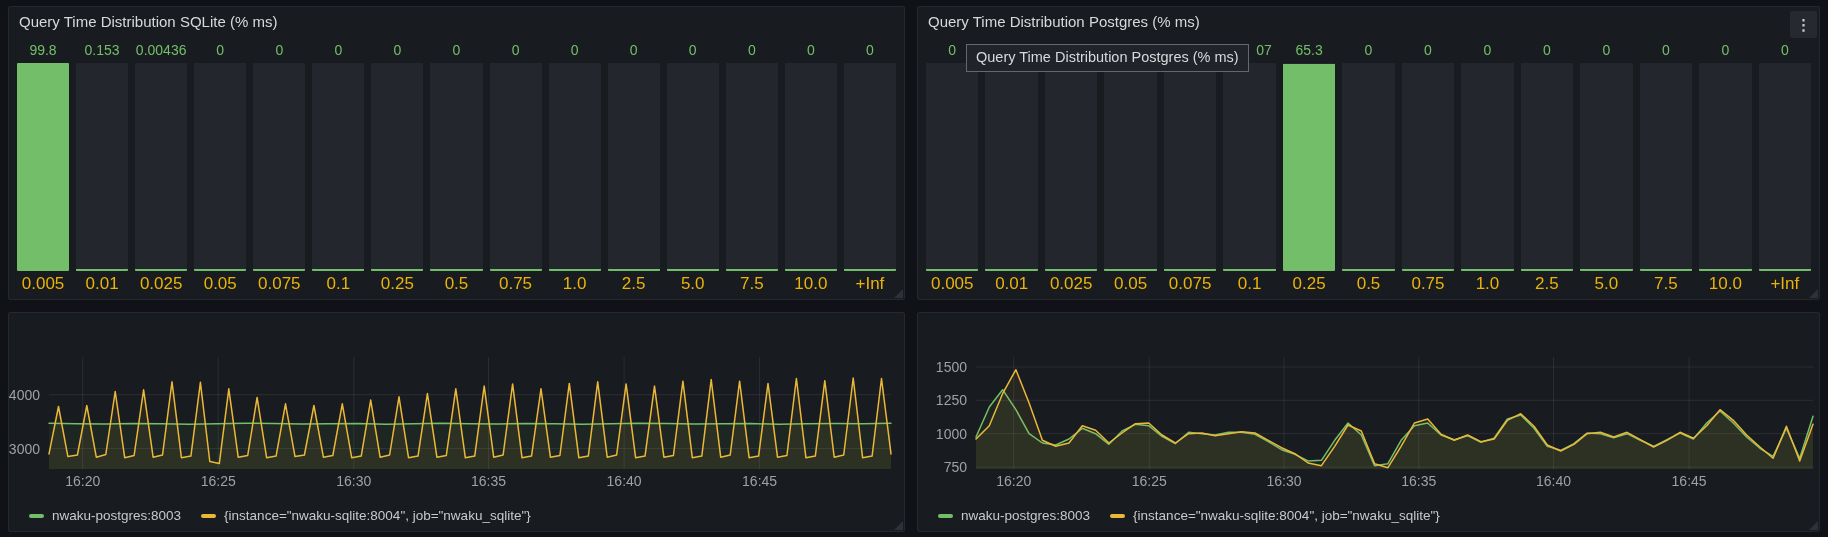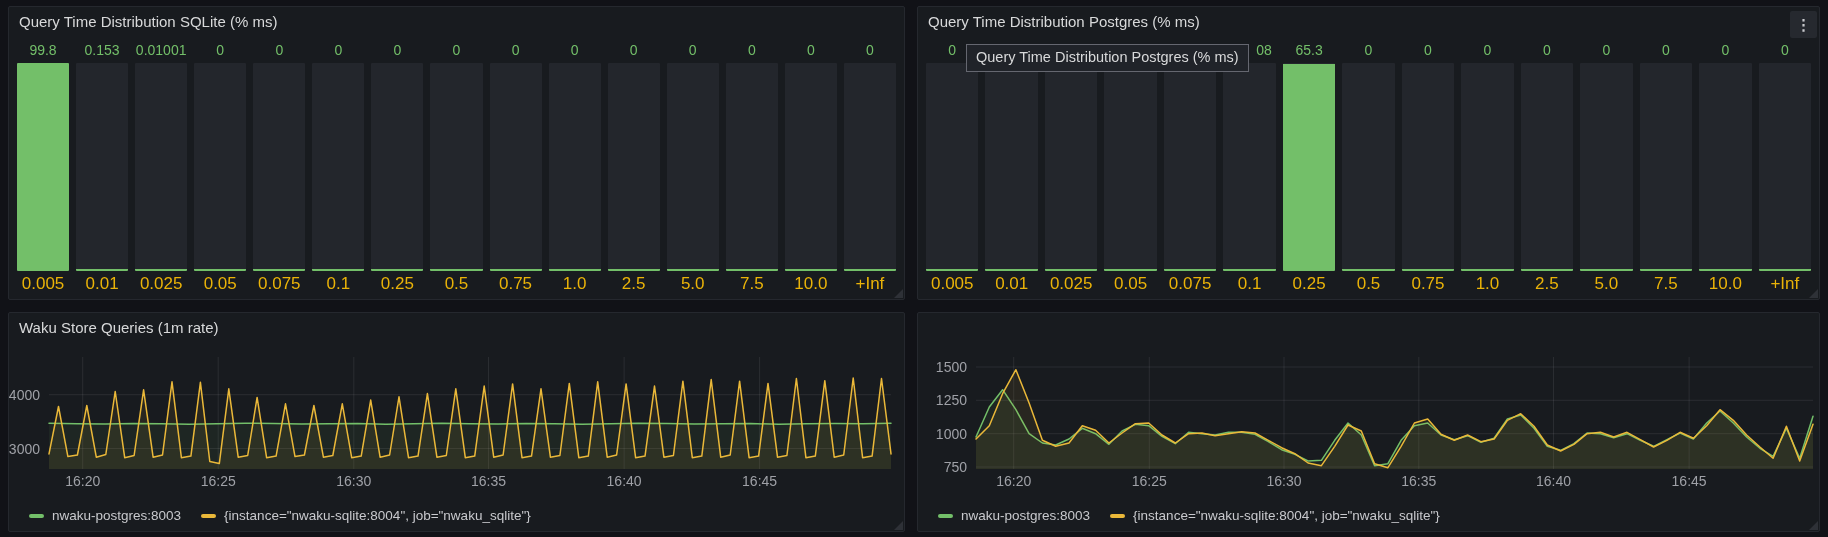--- a/index.html
+++ b/index.html
@@ -59,21 +59,21 @@
           <div class="bg-lbl">0.005</div>
         </div>
         <div class="bg-col">
           <div class="bg-val">0.153</div>
           <div class="bg-bar">
             <div class="bg-fill" style="height:0.153%"></div>
           </div>
           <div class="bg-lbl">0.01</div>
         </div>
         <div class="bg-col">
-          <div class="bg-val">0.01001</div>
+          <div class="bg-val">0.00436</div>
           <div class="bg-bar">
             <div class="bg-fill" style="height:0.00775%"></div>
           </div>
           <div class="bg-lbl">0.025</div>
         </div>
         <div class="bg-col">
           <div class="bg-val">0</div>
           <div class="bg-bar">
             <div class="bg-fill" style="height:0%"></div>
           </div>
@@ -193,21 +193,21 @@
           <div class="bg-lbl">0.05</div>
         </div>
         <div class="bg-col">
           <div class="bg-val"></div>
           <div class="bg-bar">
             <div class="bg-fill" style="height:0%"></div>
           </div>
           <div class="bg-lbl">0.075</div>
         </div>
         <div class="bg-col">
-          <div class="bg-val clip">08</div>
+          <div class="bg-val clip">07</div>
           <div class="bg-bar">
             <div class="bg-fill" style="height:1%"></div>
           </div>
           <div class="bg-lbl">0.1</div>
         </div>
         <div class="bg-col">
           <div class="bg-val">65.3</div>
           <div class="bg-bar">
             <div class="bg-fill" style="height:99.6%"></div>
           </div>
@@ -268,21 +268,20 @@
             <div class="bg-fill" style="height:0%"></div>
           </div>
           <div class="bg-lbl">+Inf</div>
         </div>
       </div>
     <div class="tooltip">Query Time Distribution Postgres (% ms)</div>
     <div class="rsz"></div>
   </div>
 
   <div class="panel" id="p3">
-    <div class="ptitle">Waku Store Queries (1m rate)</div>
     <div class="ts">
         <svg width="100%" height="100%" viewBox="0 0 895 152" preserveAspectRatio="none">
           <line class="grid" x1="40" x2="882" y1="49.7" y2="49.7"></line>
           <text class="gy" x="31" y="54.7">4000</text>
           <line class="grid" x1="40" x2="882" y1="103.5" y2="103.5"></line>
           <text class="gy" x="31" y="108.5">3000</text>
           <line class="grid" x1="73.7" x2="73.7" y1="12" y2="124"></line>
           <text class="gx" x="73.7" y="141">16:20</text>
           <line class="grid" x1="209.2" x2="209.2" y1="12" y2="124"></line>
           <text class="gx" x="209.2" y="141">16:25</text>

